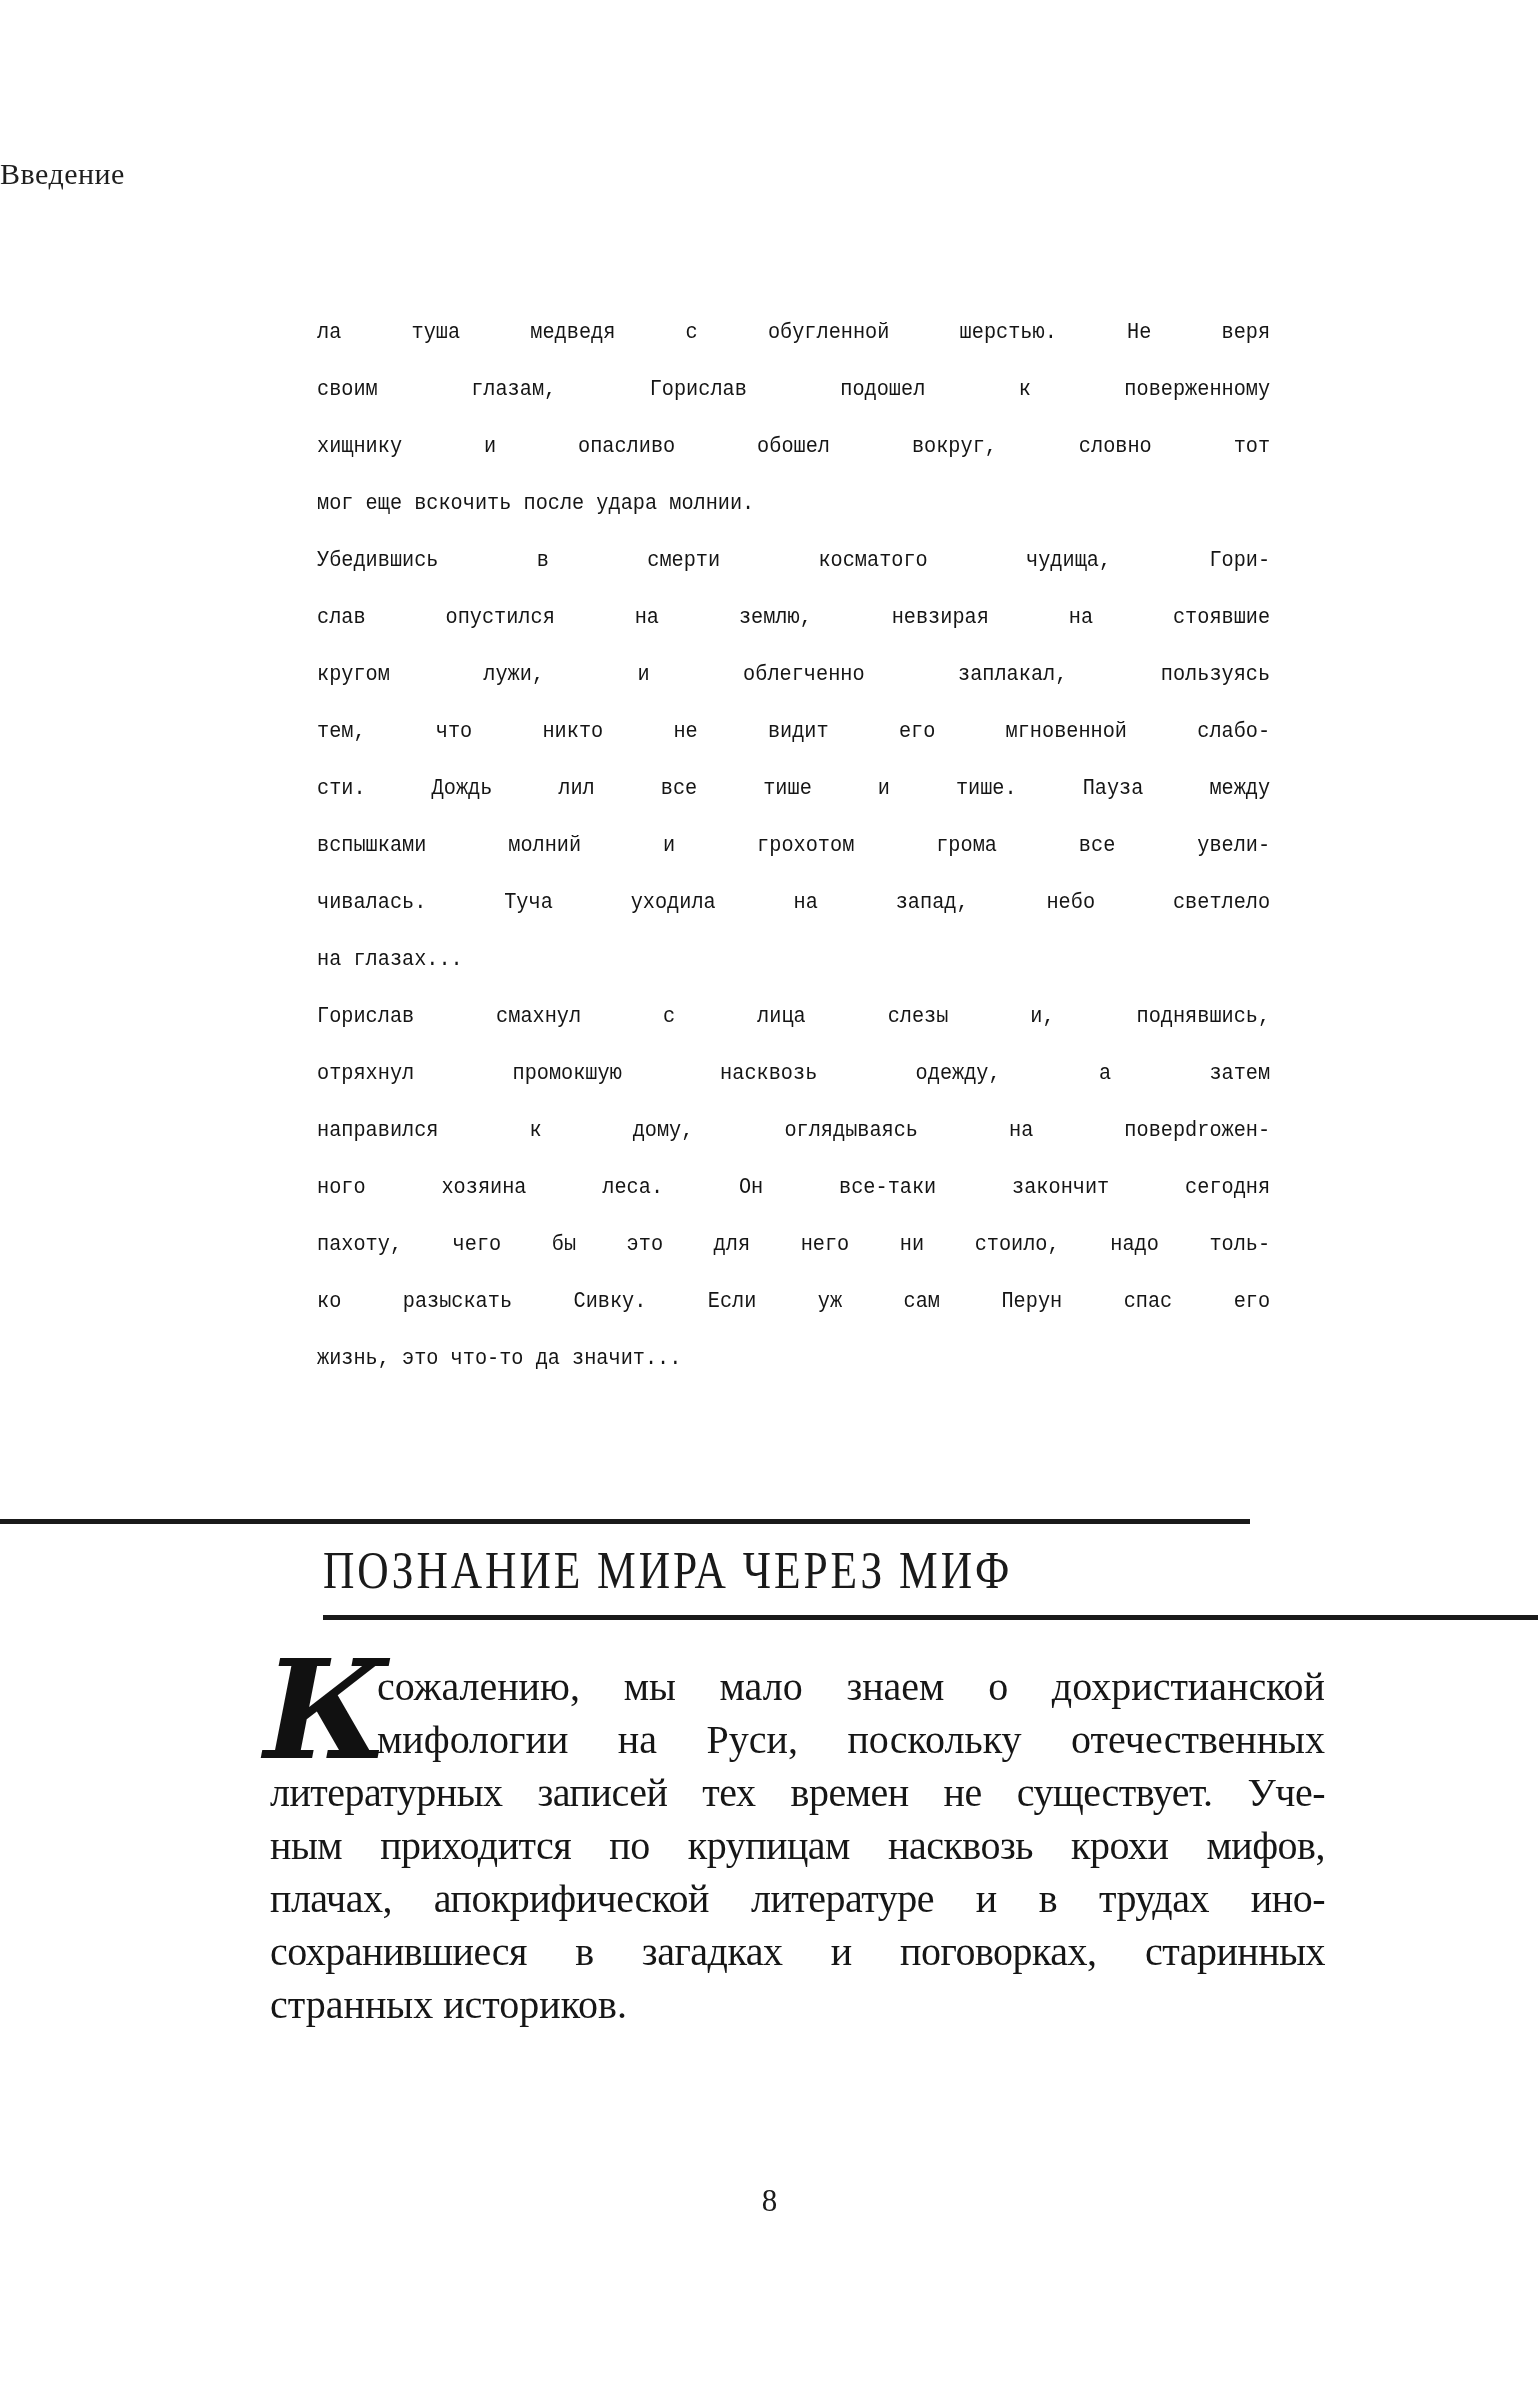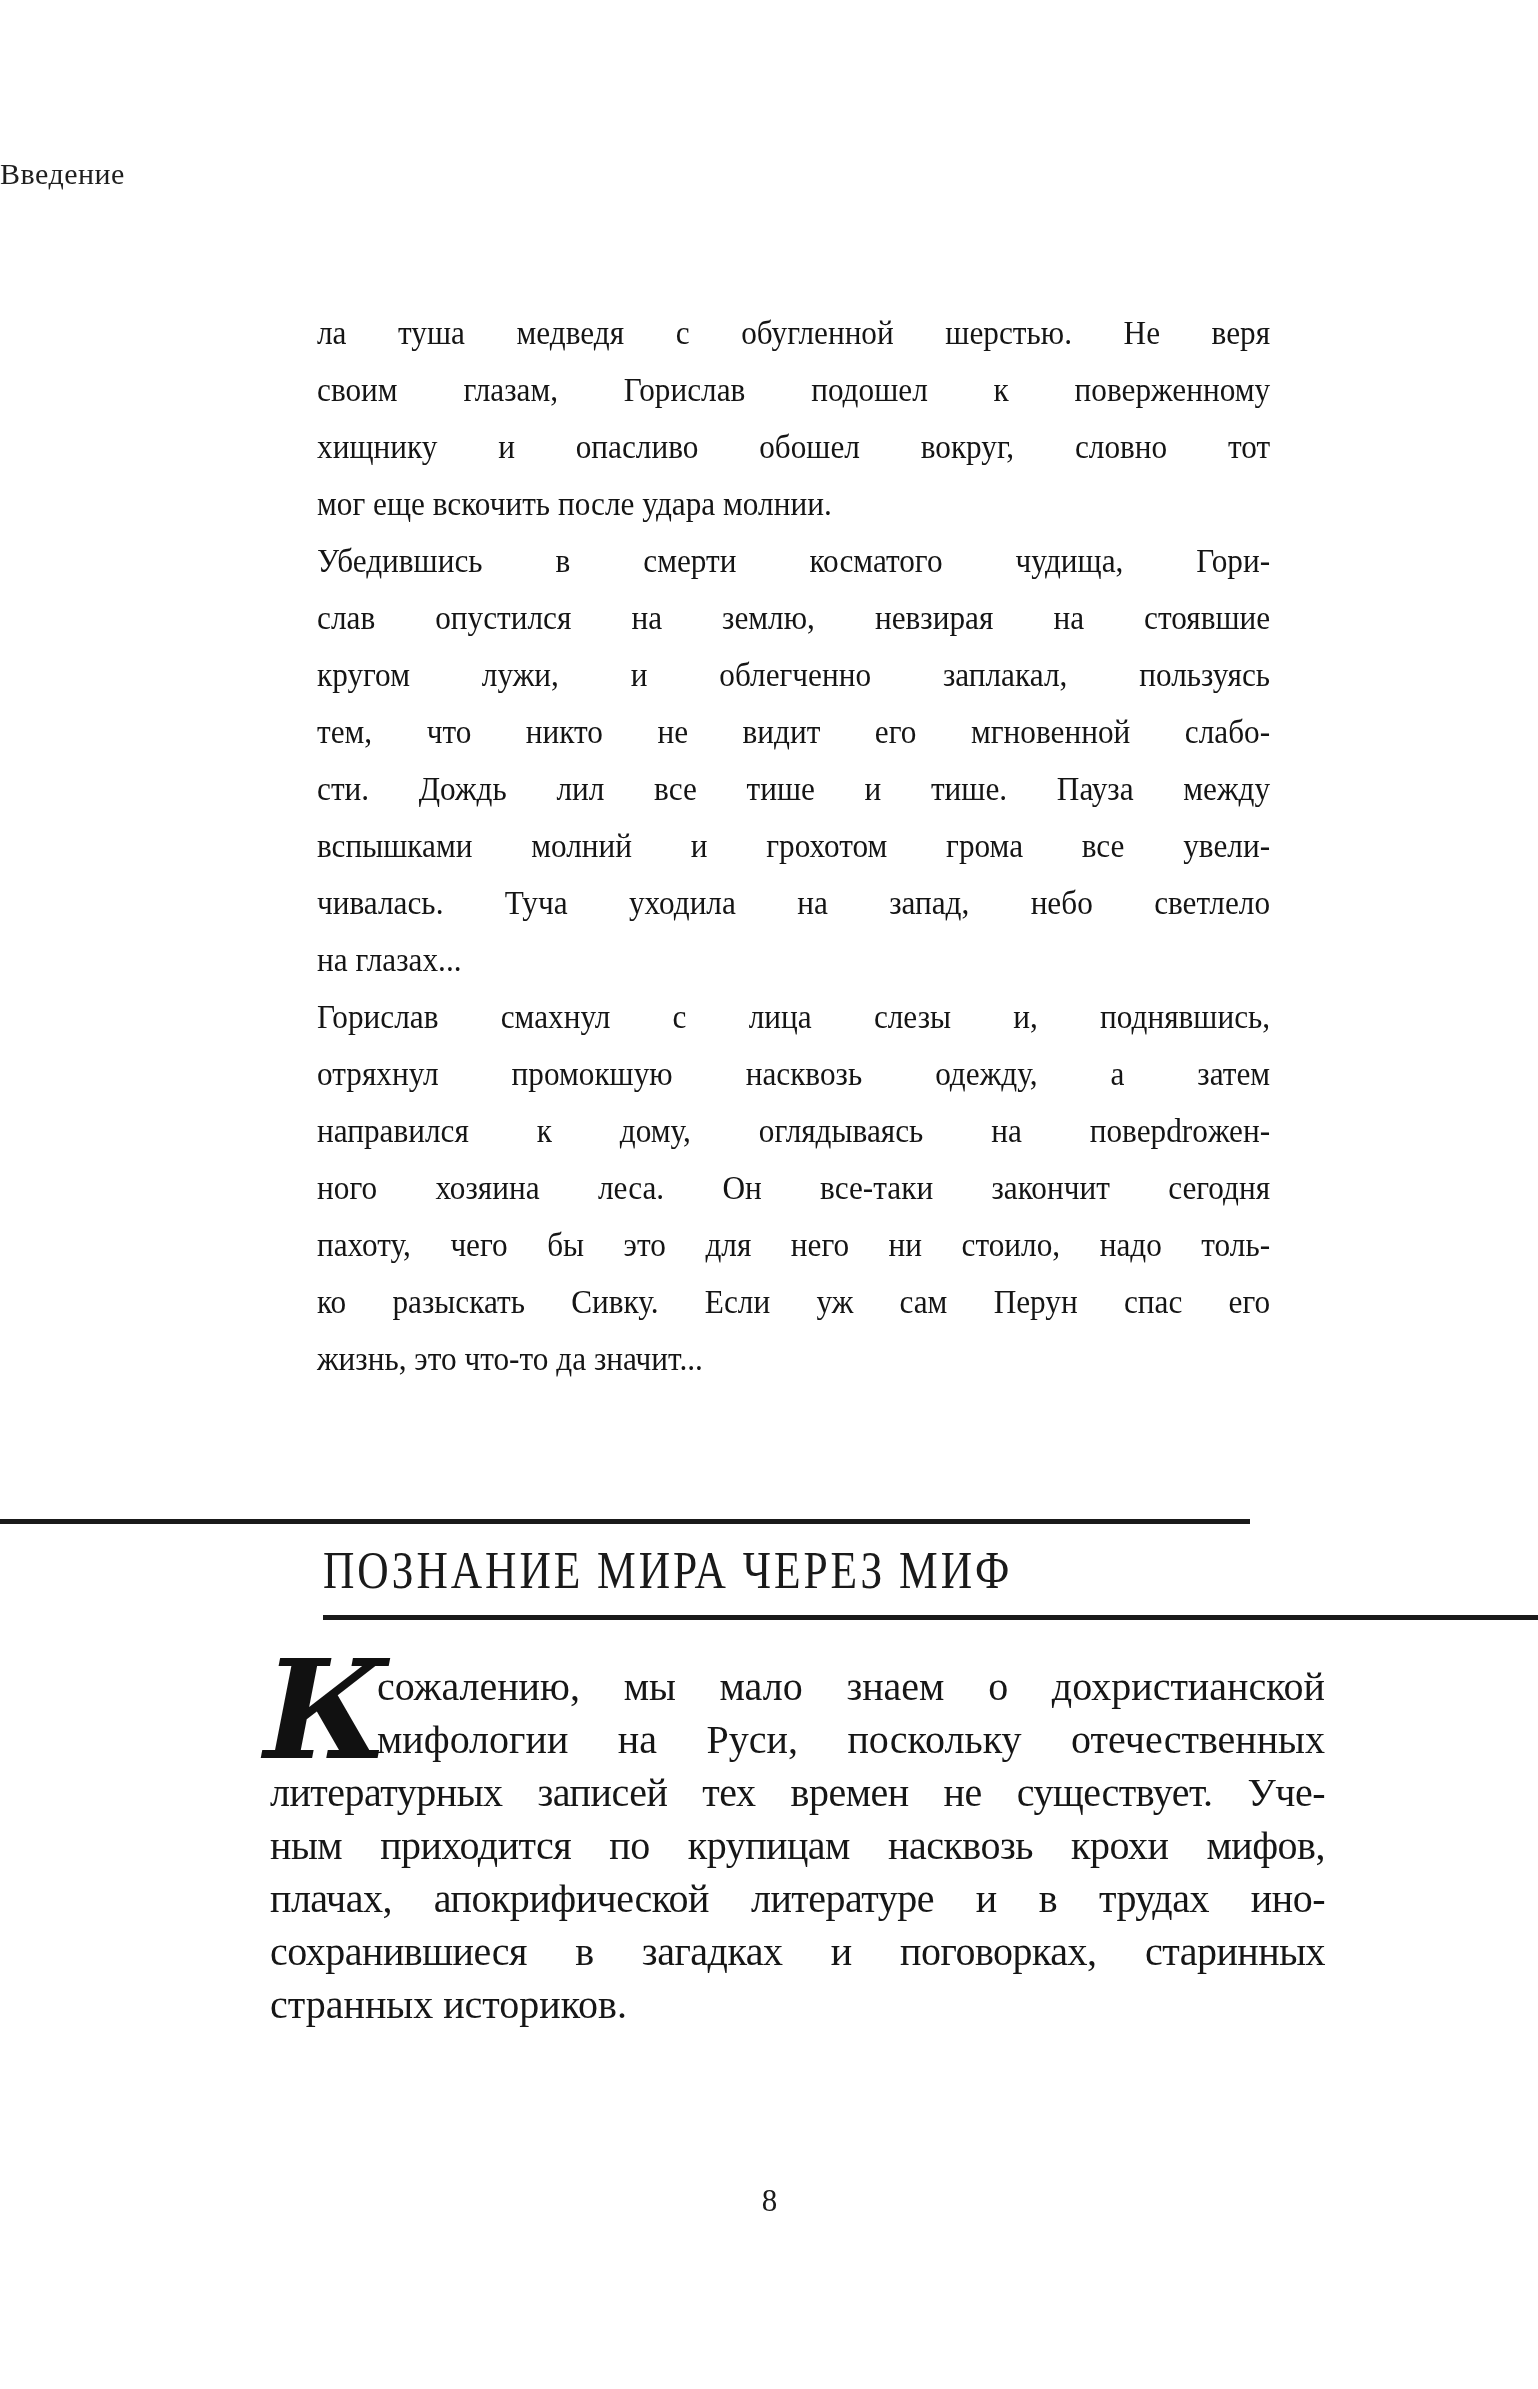--- a/index.html
+++ b/index.html
@@ -23,22 +23,22 @@
       font-family: "Liberation Serif", "DejaVu Serif", serif;
       font-size: 30px;
       letter-spacing: 0.5px;
       color: #1f1f1f;
     }
     .story {
       position: absolute;
       top: 304px;
       left: 317px;
       width: 953px;
-      font-family: Liberation Serif, serif;
-      font-size: 34px;
+      font-family: Liberation Mono, monospace;
+      font-size: 22px;
       line-height: 57px;
       color: #151515;
     }
     .story .line {
       display: block;
       white-space: nowrap;
       text-align: justify;
       text-align-last: justify;
       height: 57px;
       transform: scaleX(0.92);

